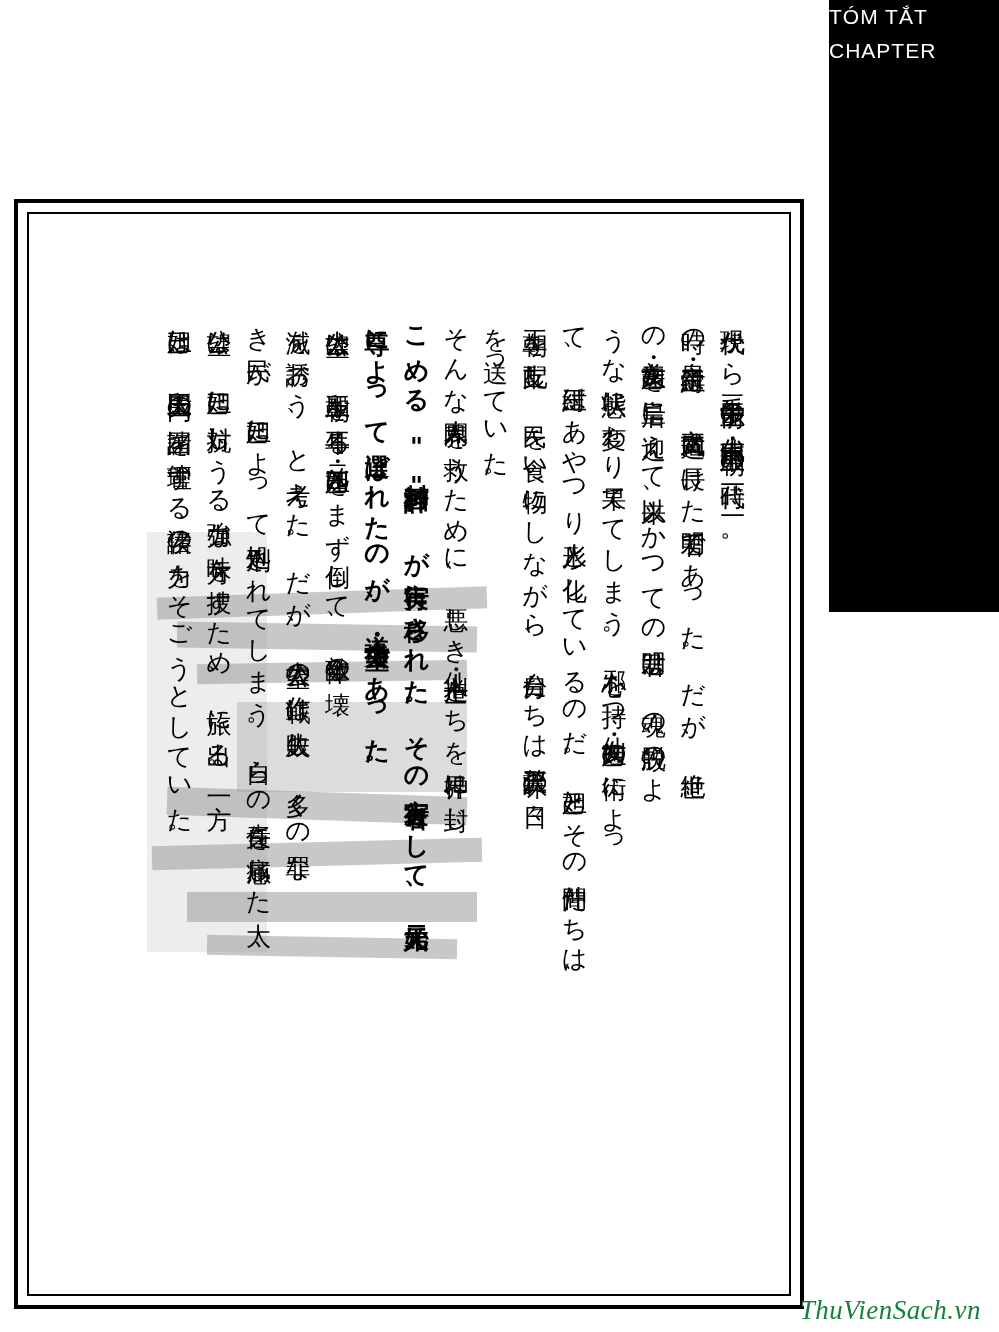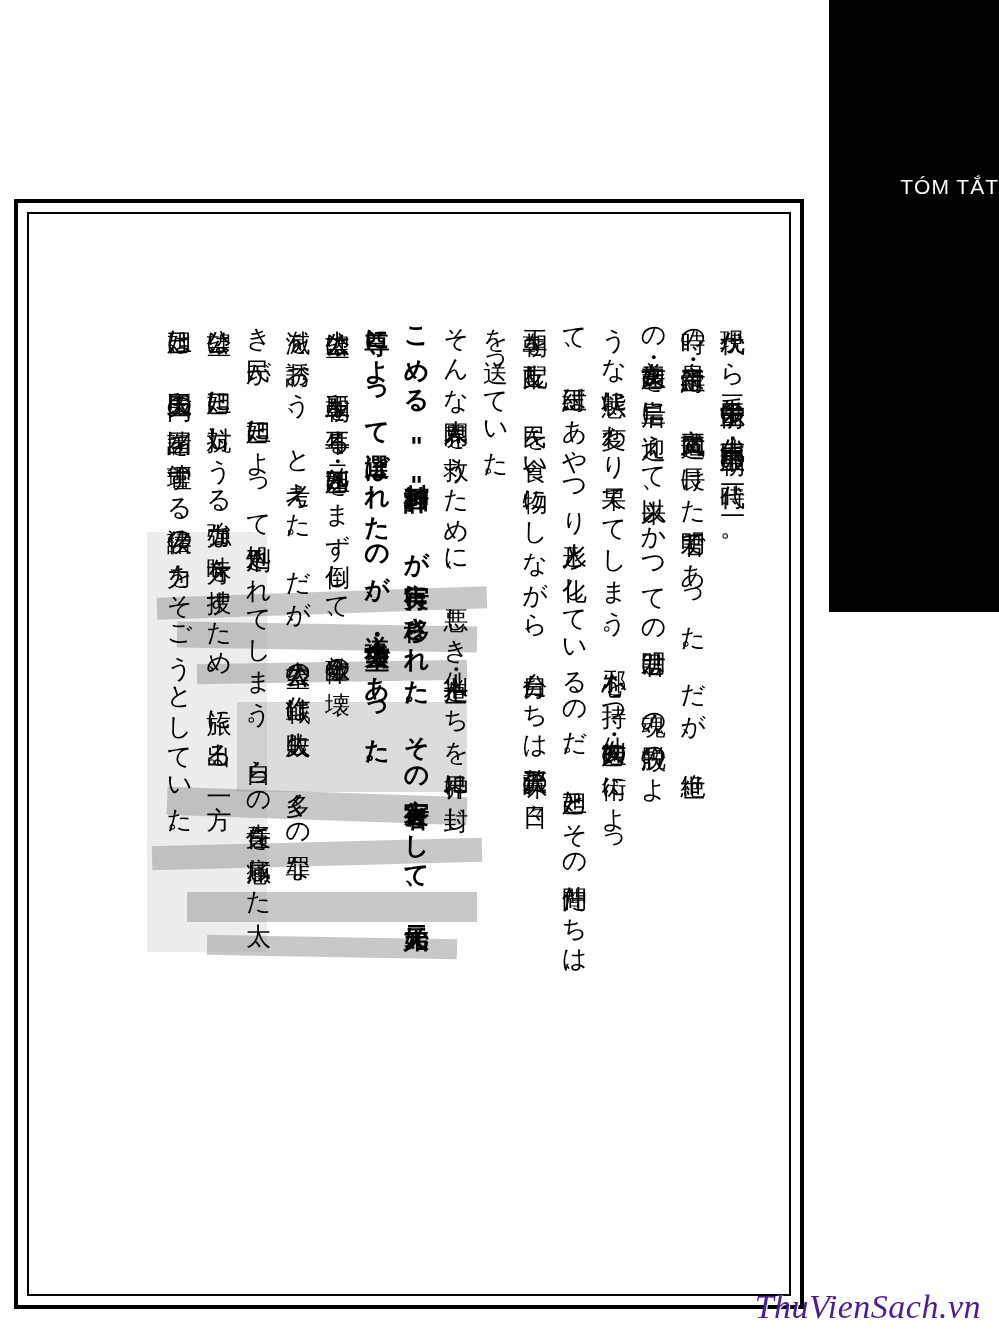--- a/index.html
+++ b/index.html
@@ -18,22 +18,21 @@
   
   #chapter-summary-block {
     position: absolute;
     left: 829px;
     top: 0;
     width: 170px;
     height: 612px;
     background: #000000;
     color: #ffffff;
     box-sizing: border-box;
-    padding-top: 170px;
-    text-align: right;
+    text-align: left;
   }
   #chapter-summary-block .line {
     display: block;
     font-size: 21px;
     letter-spacing: 1px;
     line-height: 34px;
     color: #ffffff;
   }
 
   
@@ -115,32 +114,33 @@
     z-index: 2;
   }
   .vcol.bold { font-weight: bold; }
 
   
   #watermark {
     position: absolute;
     right: 18px;
     bottom: 6px;
     font-family: "Liberation Serif", serif;
-    font-size: 34px;
-    color: #4c1d95;
+    font-size: 27px;
+    color: #15803d;
     letter-spacing: 0.5px;
     font-style: italic;
     text-shadow: 1px 1px 0 #ffffff;
   }
 </style>
 </head>
 <body>
 
 <div id="chapter-summary-block">
   <span class="line">TÓM TẮT</span>
+  <span class="line">CHAPTER</span>
 </div>
 
 <div id="page-frame">
   <div id="page-frame-inner">
     <div id="text-area">
 
       <div class="smudge sm9"></div>
       <div class="smudge sm1"></div>
       <div class="smudge sm2"></div>
       <div class="smudge sm3"></div>

